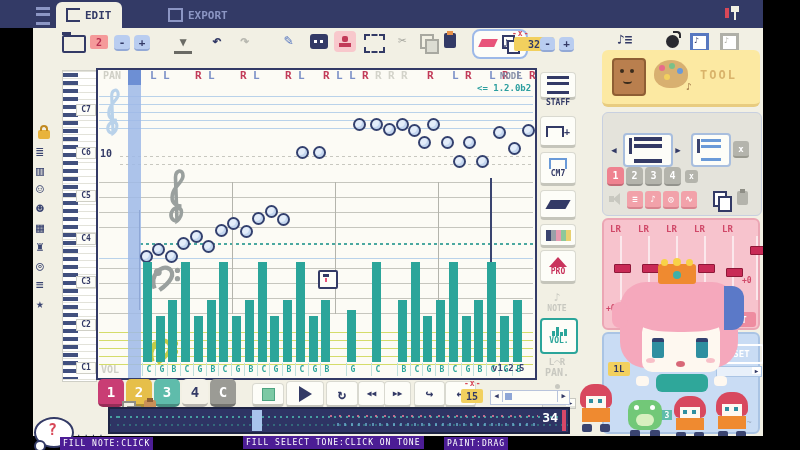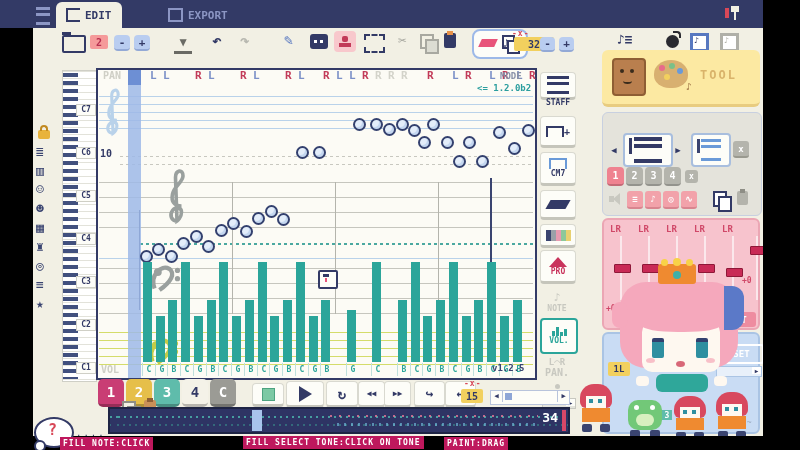--- a/index.html
+++ b/index.html
@@ -19,21 +19,21 @@
   .bluBtn{position:absolute;background:#b9cdf0;border-radius:4px;color:#333a66;font-weight:bold;
           display:flex;align-items:center;justify-content:center;border-bottom:2px solid #93a9d6}
   .ybadge{position:absolute;background:#f2d05e;color:#333a66;font-weight:bold;border-radius:2px;
           display:flex;align-items:center;justify-content:center}
   .note{position:absolute;width:13px;height:13px;border:2px solid #33406e;border-radius:50%;
         background:#e3edfa;box-sizing:border-box;box-shadow:inset -2px -2px 0 #c4d7f0}
   .vlab{position:absolute;font-weight:bold;font-size:8px;color:#2ba59a;width:12px;text-align:center;
         border-left:1px solid #bfe0dc;height:13px;line-height:13px}
   .okey{position:absolute;left:76px;width:18px;height:10px;background:#fdfdf8;color:#333a66;
         font-weight:bold;font-size:8px;line-height:10px;text-align:center;border:1px solid #cfcfc6}
-  .chip{position:absolute;background:#be185d;color:#fff;font-weight:bold;font-size:8px;
+  .chip{position:absolute;background:#4c1d95;color:#fff;font-weight:normal;font-size:8px;
         padding:2px 3px;letter-spacing:1px;white-space:nowrap}
   .pinkBtn{position:absolute;background:#f2a2aa;border-radius:3px;color:#fff;font-weight:bold;
            display:flex;align-items:center;justify-content:center;border-bottom:2px solid #d9858f}
   .grayBtn{position:absolute;background:#b4b4ac;border-radius:3px;color:#fff;font-weight:bold;
            display:flex;align-items:center;justify-content:center;border-bottom:2px solid #99998f}
   .sqwave{display:inline-block;width:14px;height:9px;border-left:2px solid #333a66;border-right:2px solid #333a66;
           border-top:2px solid #333a66;position:relative}
   .ctab{position:absolute;width:26px;height:25px;border-radius:5px;color:#fff;font-weight:bold;font-size:14px;
         display:flex;align-items:center;justify-content:center;border-bottom:3px solid rgba(0,0,0,.25)}
 </style>

